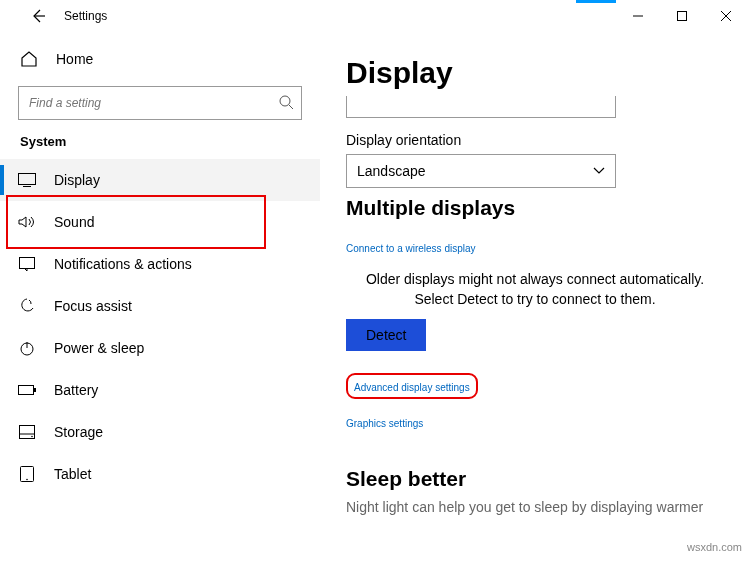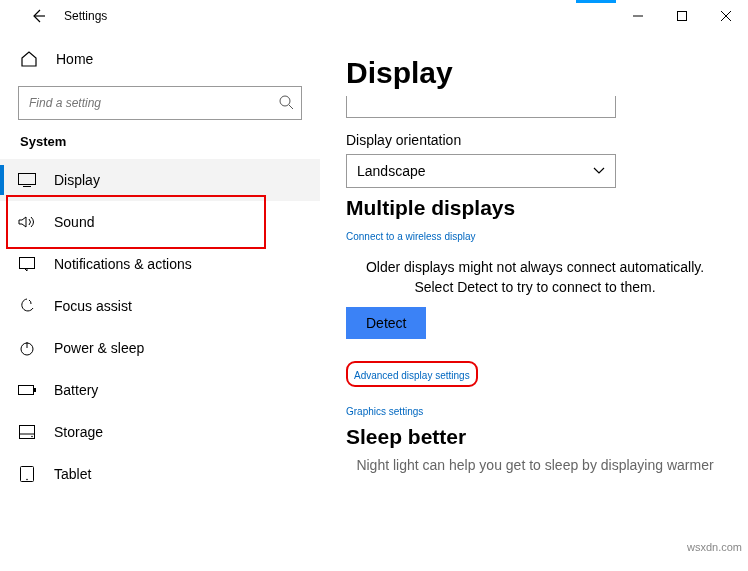--- a/index.html
+++ b/index.html
@@ -23,27 +23,27 @@
     .nav li.active::before { content: ""; position: absolute; left: 0; top: 6px; bottom: 6px; width: 4px; background: #0078d4; }
     .nav li.active { background: #f3f3f3; }
     .highlight-red { border: 2px solid #e80000; }
     .highlight-display { position: absolute; left: 6px; top: 195px; width: 260px; height: 54px; pointer-events: none; }
     .main { flex: 1; padding: 24px 24px 0 26px; overflow: hidden; }
     .h1 { font-size: 30px; font-weight: 600; margin-bottom: 6px; }
     .fieldbar { height: 22px; border: 1px solid #999; border-top: none; width: 270px; margin-bottom: 14px; }
     .label { font-size: 14px; margin-bottom: 6px; }
     .select { width: 270px; height: 34px; border: 1px solid #999; display: flex; align-items: center; justify-content: space-between; padding: 0 10px; cursor: pointer; margin-bottom: 8px; }
     .select span { font-size: 14px; }
-    .h2 { font-size: 21px; font-weight: 600; margin-bottom: 6px; }
+    .h2 { font-size: 21px; font-weight: 600; margin-bottom: 18px; }
     .link { color: #0067c0; font-size: 10px; cursor: pointer; display: inline-block; }
     .para { font-size: 14px; color: #000; margin: 14px 0 10px 0; line-height: 1.4; text-align: center; }
-    .btn { background: #3b82f6; border: none; padding: 8px 20px; font-size: 14px; cursor: pointer; margin-bottom: 22px; }
+    .btn { background: #1d4ed8; border: none; padding: 8px 20px; font-size: 14px; cursor: pointer; margin-bottom: 22px; }
     .adv-wrap { display: inline-block; padding: 2px 6px; margin-bottom: 14px; border-radius: 9px; }
-    .h2b { font-size: 21px; font-weight: 600; margin-top: 6px; margin-bottom: 8px; }
-    .para2 { font-size: 14px; color: #666; text-align: center; }
+    .h2b { font-size: 21px; font-weight: 600; margin-top: 36px; margin-bottom: 8px; }
+    .para2 { font-size: 14px; color: #666; }
     .watermark { position: absolute; right: 6px; bottom: 18px; font-size: 11px; color: #888; }
     svg { display: block; }
   </style>
 </head>
 <body>
 
 <div class="topaccent"></div>
 
 <div class="titlebar">
   <div class="back">

